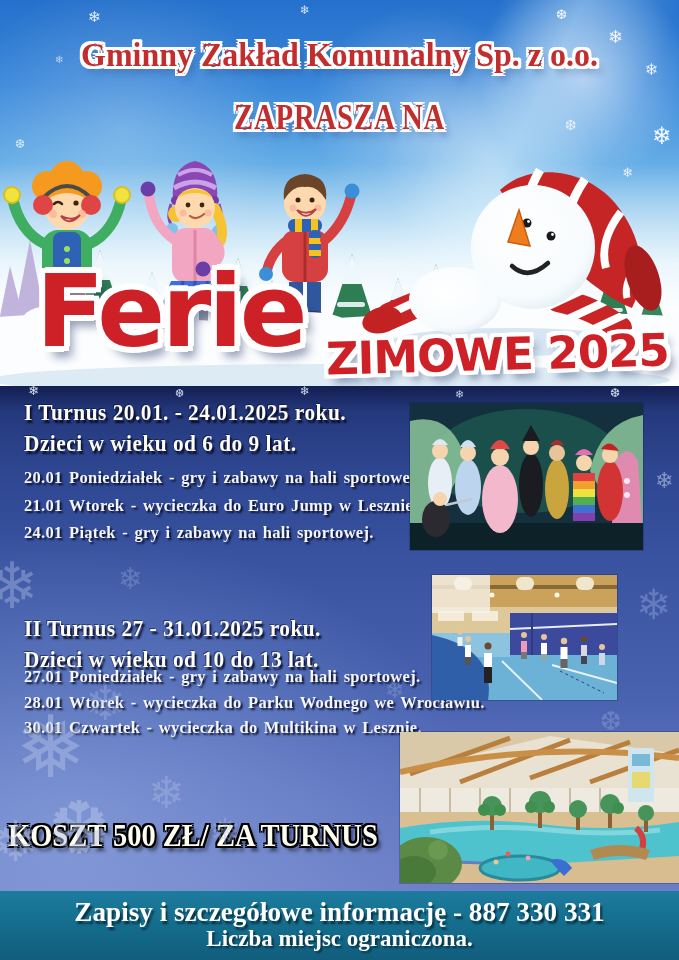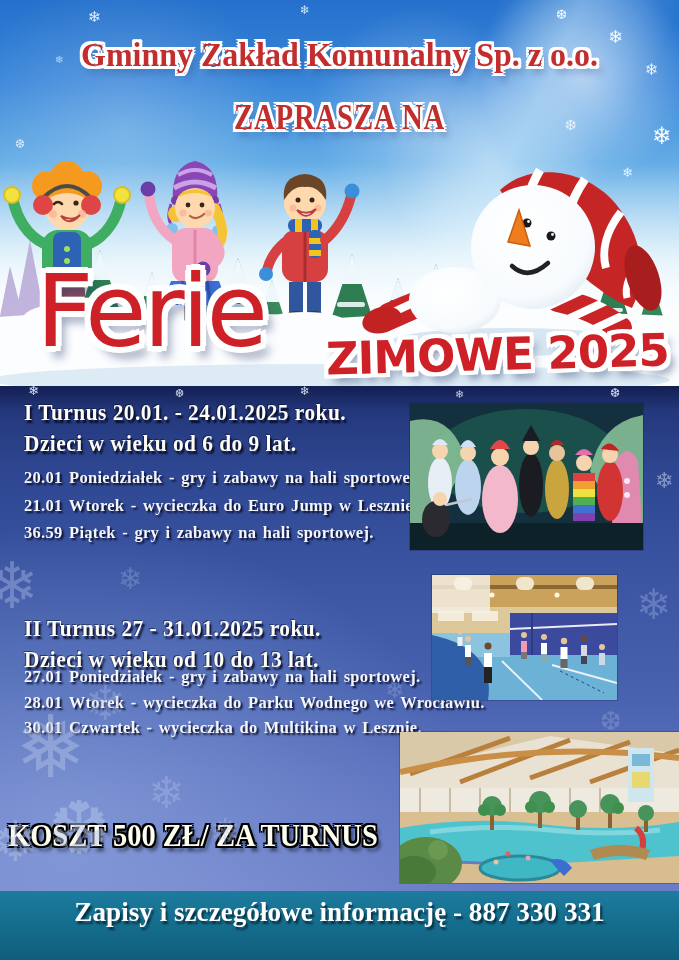--- a/index.html
+++ b/index.html
@@ -29,21 +29,21 @@
   .invite{
     position:absolute;top:96px;left:0;width:100%;text-align:center;
     font-size:36px;font-weight:bold;color:#c22e2e;z-index:5;
     transform:scaleX(.80);letter-spacing:1px;
     text-shadow:-3px -3px 0 #fff,3px -3px 0 #fff,-3px 3px 0 #fff,3px 3px 0 #fff,
       0 -3px 0 #fff,0 3px 0 #fff,-3px 0 0 #fff,3px 0 0 #fff,5px 7px 8px rgba(40,60,120,.45);
   }
   .scene{position:absolute;left:0;top:148px;z-index:1;}
   .ferie{
     position:absolute;left:36px;top:262px;z-index:6;
-    font-family:"DejaVu Sans",sans-serif;font-weight:normal;font-size:100px;line-height:1;
+    font-family:"DejaVu Sans",sans-serif;font-weight:bold;font-size:100px;line-height:1;
     color:#cd2127;letter-spacing:-3px;
     text-shadow:-5px -5px 0 #fff,5px -5px 0 #fff,-5px 5px 0 #fff,5px 5px 0 #fff,
       0 -6px 0 #fff,0 6px 0 #fff,-6px 0 0 #fff,6px 0 0 #fff,8px 11px 10px rgba(25,45,95,.45);
   }
   .zimowe{
     position:absolute;left:326px;top:332px;z-index:6;
     font-family:"DejaVu Sans",sans-serif;font-weight:bold;font-size:45px;line-height:1;
     color:#cd2127;letter-spacing:-1px;transform:rotate(-1.5deg);
     text-shadow:-4px -4px 0 #fff,4px -4px 0 #fff,-4px 4px 0 #fff,4px 4px 0 #fff,
       0 -4px 0 #fff,0 4px 0 #fff,-4px 0 0 #fff,4px 0 0 #fff,6px 8px 9px rgba(25,45,95,.5);
@@ -331,21 +331,21 @@
     <span class="flake" style="left:636px;top:198px;font-size:42px;color:#aebde6;opacity:.35">❄</span>
     <span class="flake" style="left:600px;top:322px;font-size:26px;color:#aebde6;opacity:.3">❆</span>
     <span class="flake" style="left:655px;top:84px;font-size:22px;color:#d8e2f8;opacity:.5">❄</span>
     <span class="flake" style="left:385px;top:292px;font-size:24px;color:#aebde6;opacity:.3">❄</span>
 
     <div class="t-heading t1-h">I Turnus 20.01. - 24.01.2025 roku.</div>
     <div class="t-age t1-a">Dzieci w wieku od 6 do 9 lat.</div>
     <div class="day-list t1-days">
         <div class="day-line">20.01 Poniedziałek - gry i zabawy na hali sportowej.</div>
         <div class="day-line">21.01 Wtorek - wycieczka do Euro Jump w Lesznie.</div>
-        <div class="day-line">36.59 Piątek - gry i zabawy na hali sportowej.</div>
+        <div class="day-line">24.01 Piątek - gry i zabawy na hali sportowej.</div>
       </div>
 
     <div class="t-heading t2-h">II Turnus 27 - 31.01.2025 roku.</div>
     <div class="t-age t2-a">Dzieci w wieku od 10 do 13 lat.</div>
     <div class="day-list t2-days">
         <div class="day-line">27.01 Poniedziałek - gry i zabawy na hali sportowej.</div>
         <div class="day-line">28.01 Wtorek - wycieczka do Parku Wodnego we Wrocławiu.</div>
         <div class="day-line">30.01 Czwartek - wycieczka do Multikina w Lesznie.</div>
       </div>
 
@@ -527,15 +527,16 @@
           <circle cx="128" cy="126" r="2.5" fill="#f0a0b0"></circle>
         <circle cx="96" cy="130" r="2.5" fill="#e8c49a"></circle>
       </svg>
     </figure>
 
     <div class="koszt">KOSZT 500 ZŁ/ ZA TURNUS</div>
   </section>
 
   <footer class="footer">
     <div class="f1">Zapisy i szczegółowe informację - 887 330 331</div>
+    <div class="f2">Liczba miejsc ograniczona.</div>
   </footer>
 
 </div>
 
 </body></html>

